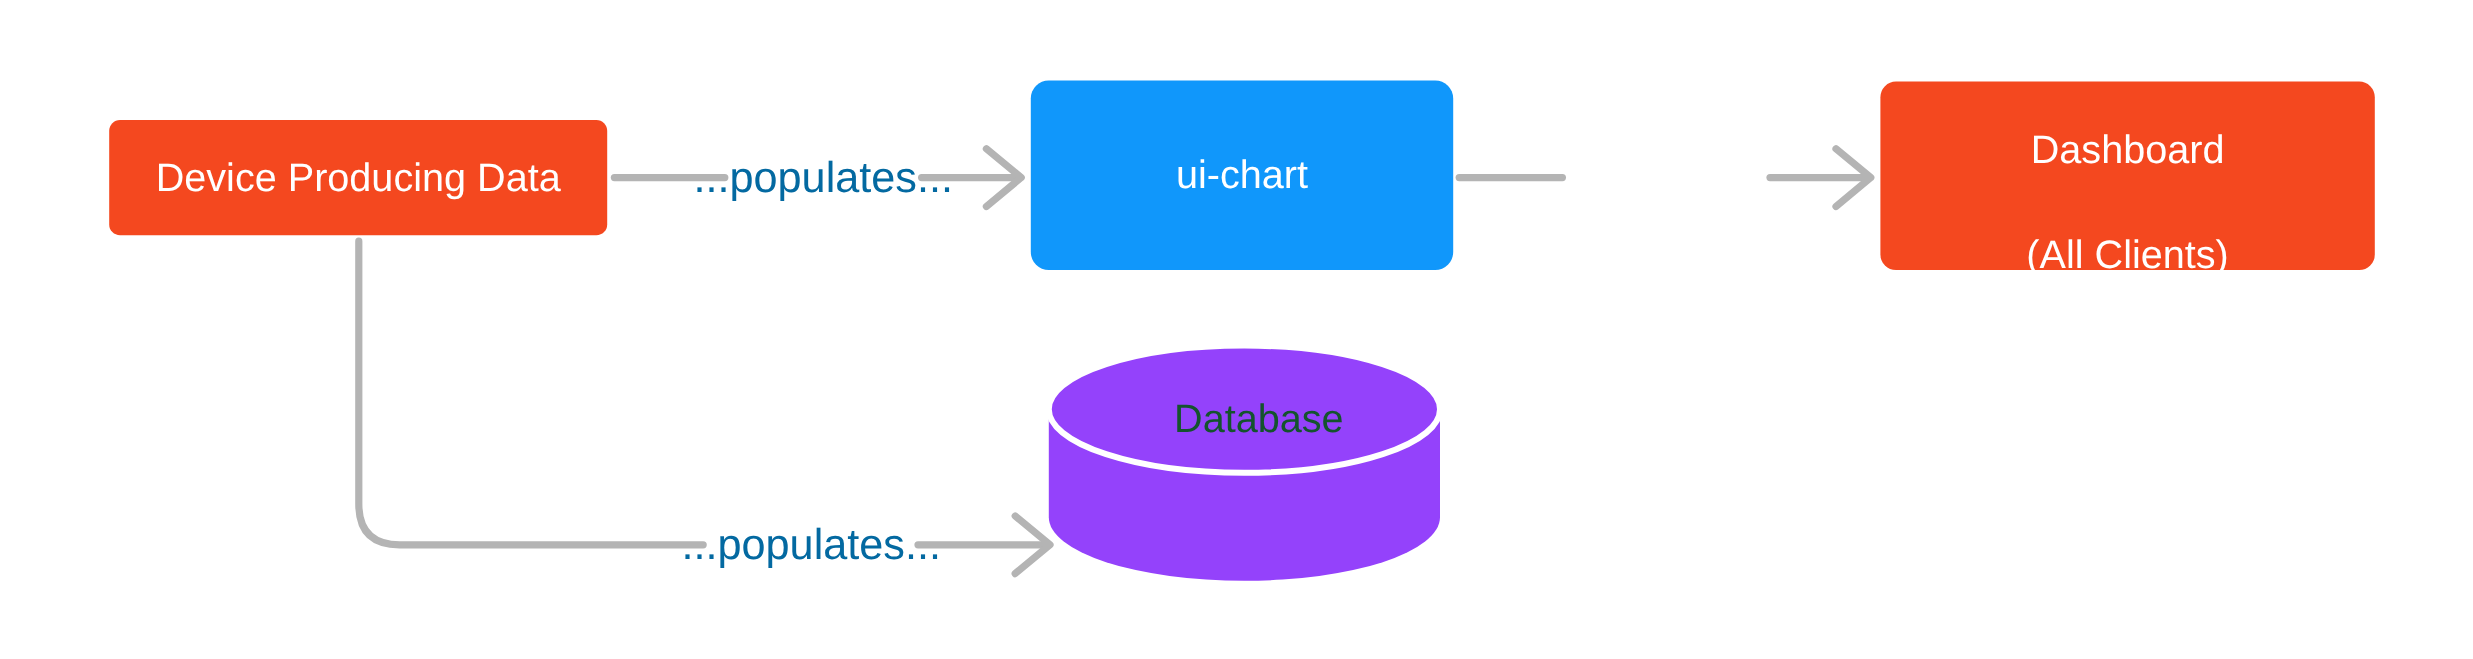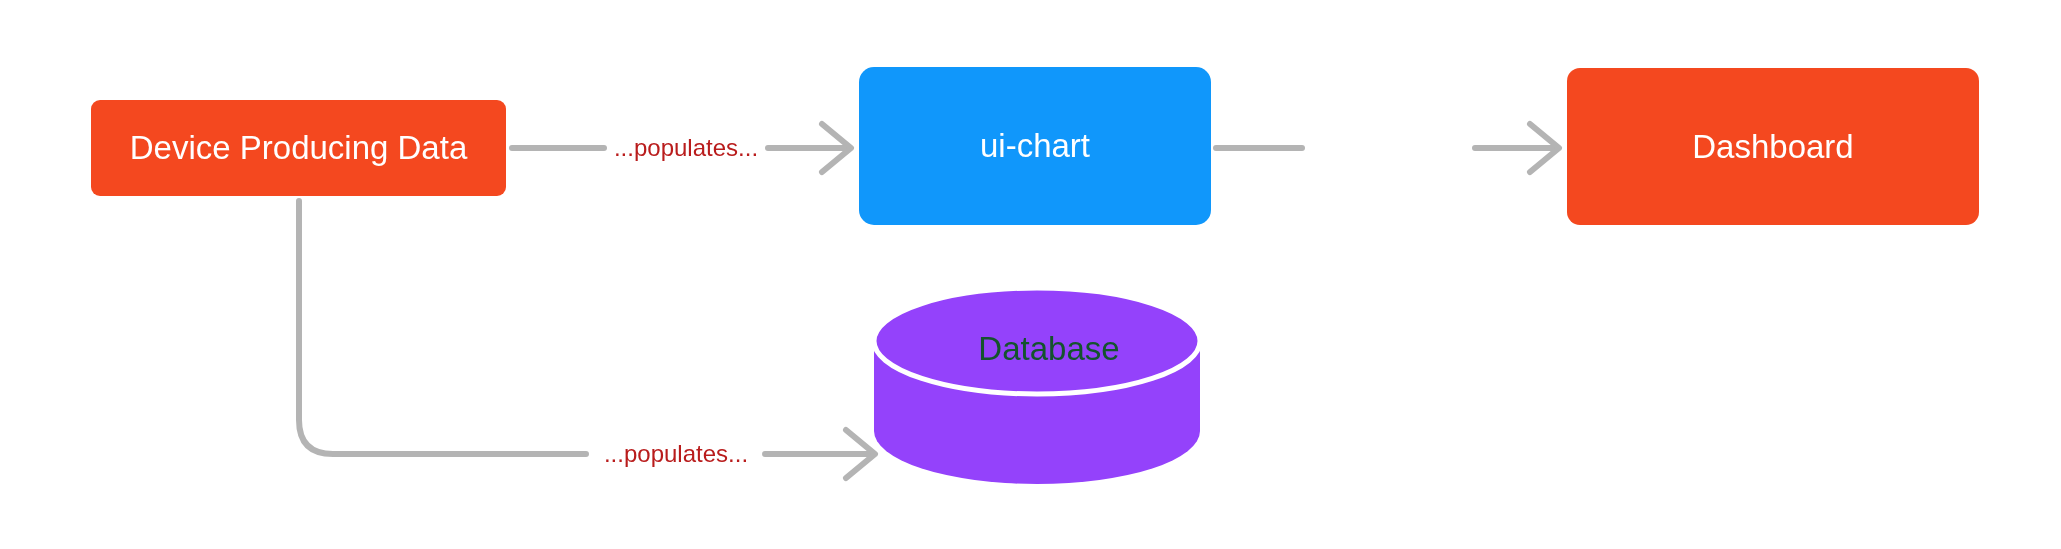--- a/index.html
+++ b/index.html
@@ -110,22 +110,22 @@
   }
   .edge-head {
     fill: none;
     stroke: #b4b4b4;
     stroke-width: 6;
     stroke-linecap: round;
     stroke-linejoin: round;
   }
   .edge-label {
     position: absolute;
-    color: #b91c1c;
-    font-size: 24px;
+    color: #0369a1;
+    font-size: 36px;
     font-family: "Liberation Sans", sans-serif;
     white-space: nowrap;
     user-select: none;
     transform: translate(-50%, -50%);
   }
 </style>
 </head>
 <body>
 
 <div id="diagram-canvas">
@@ -160,20 +160,21 @@
     <span class="node-label">ui-chart</span>
   </div>
 
   <div class="node" id="node-device" style="background:#f4481f;">
     <span class="node-label">Device Producing Data</span>
   </div>
 
   <div class="node" id="node-dashboard" style="background:#f4481f;justify-content:flex-end;">
     <span class="node-label">
       <span>Dashboard</span><br>
+      <span>(All Clients)</span>
     </span>
   </div>
 
   <div id="node-database">
     <svg viewBox="0 0 330 196" width="330" height="196" xmlns="http://www.w3.org/2000/svg">
 
       <path d="M 2 53 L 2 143 A 163 53 0 0 0 328 143 L 328 53 Z" fill="#9442fb"></path>
 
       <ellipse cx="165" cy="53" rx="163" ry="53" fill="#9442fb" stroke="#ffffff" stroke-width="5"></ellipse>
     </svg>

